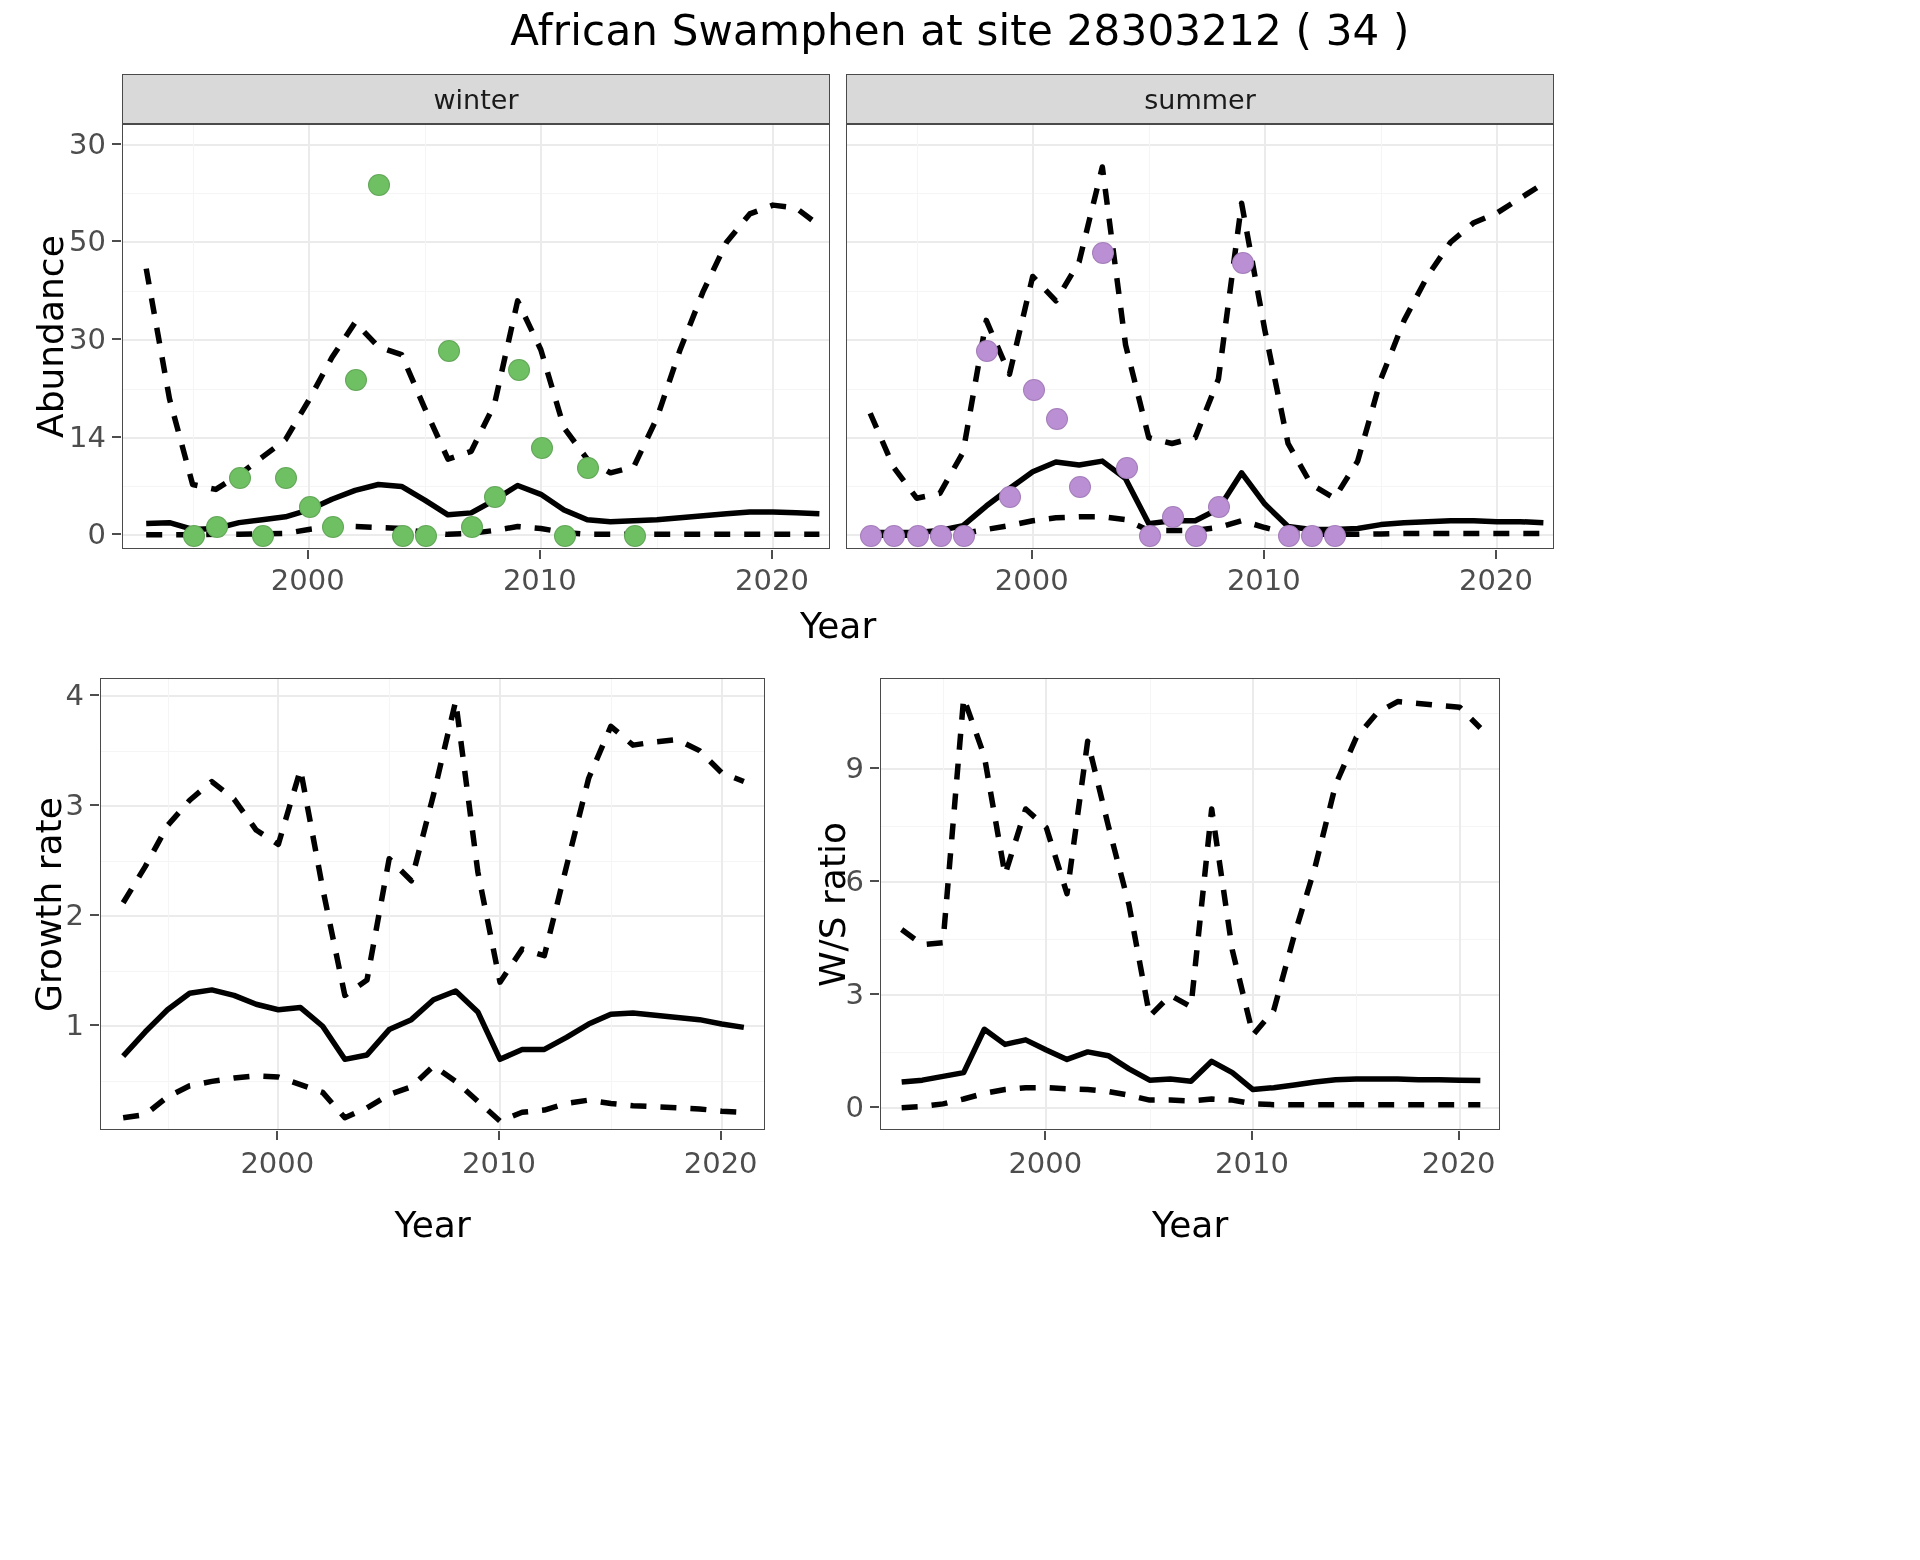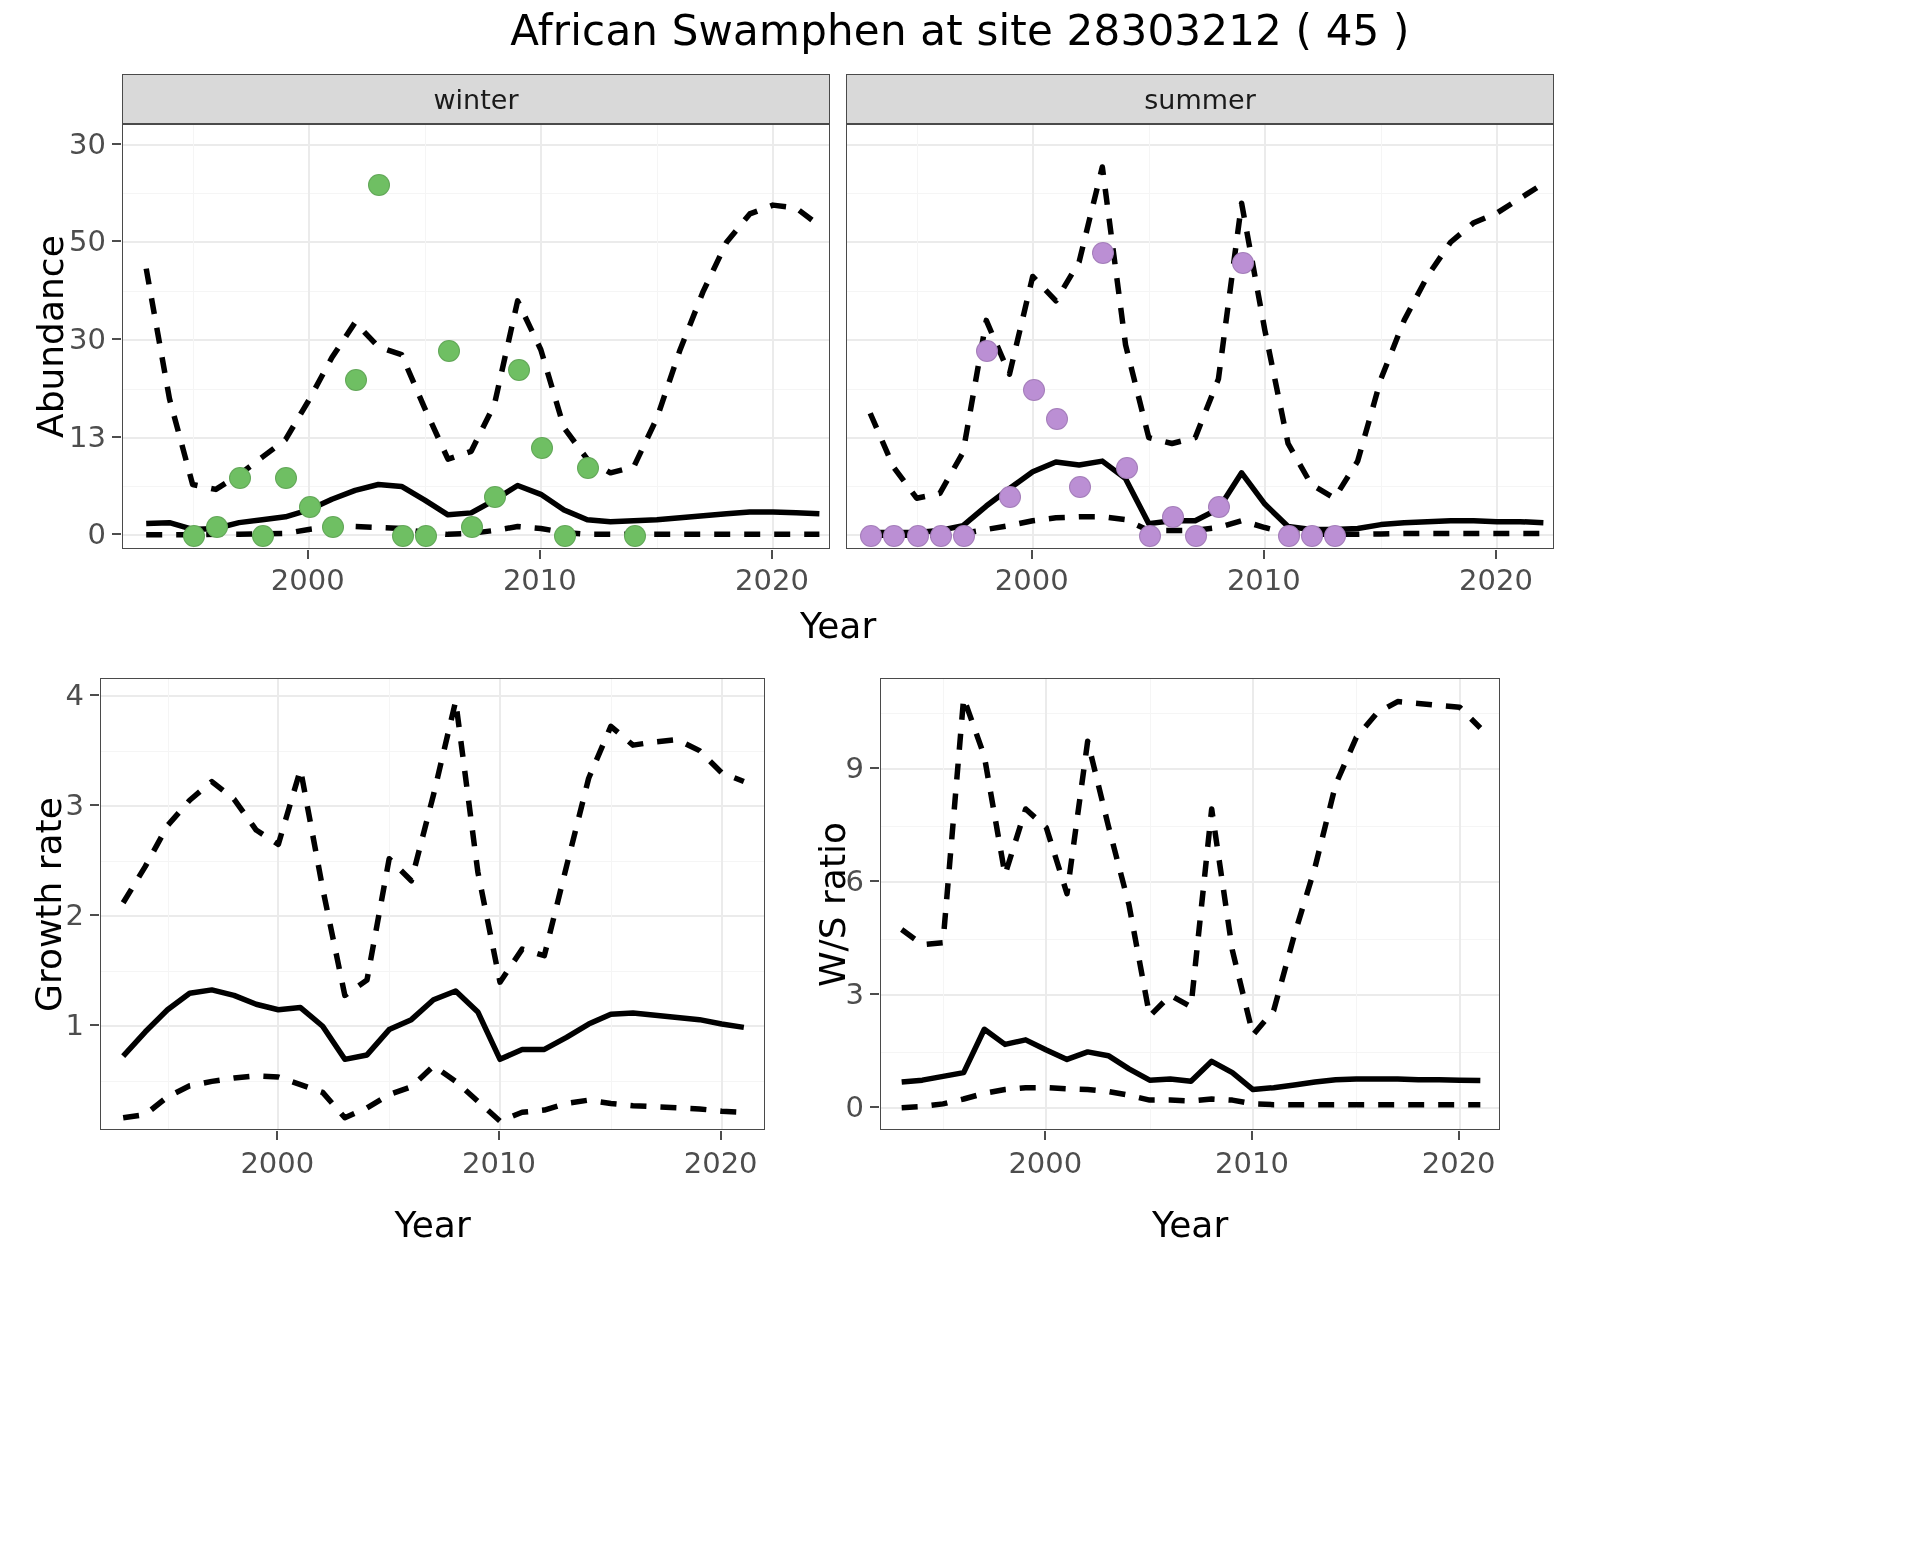--- a/index.html
+++ b/index.html
@@ -29,21 +29,21 @@
 
   .pt{position:absolute;border-radius:50%;width:20px;height:20px;margin-left:-10px;margin-top:-10px;
       border:1px solid rgba(0,0,0,0.12);}
   svg.lines{position:absolute;left:0;top:0;overflow:visible;}
 </style>
 </head>
 <body>
 
 <div id="root">
 
-  <div class="title">African Swamphen at site 28303212 ( 45 )</div>
+  <div class="title">African Swamphen at site 28303212 ( 34 )</div>
 
   <div class="panel" id="p-top" style="left:0;top:60;">
 
     <div class="strip" id="strip-summer" style="left:122px;top:74px;width:708px;height:50px;">
       <span>winter</span>
     </div>
 
     <div class="strip" id="strip-winter" style="left:846px;top:74px;width:708px;height:50px;">
       <span>summer</span>
     </div>
@@ -128,21 +128,21 @@
         <div class="pt" style="left: 371.41px; top: 381.034px; background: rgb(187, 143, 212);"></div>
         <div class="pt" style="left: 394.623px; top: 136.782px; background: rgb(187, 143, 212);"></div>
         <div class="pt" style="left: 441.049px; top: 410.345px; background: rgb(187, 143, 212);"></div>
         <div class="pt" style="left: 464.262px; top: 410.345px; background: rgb(187, 143, 212);"></div>
         <div class="pt" style="left: 487.475px; top: 410.345px; background: rgb(187, 143, 212);"></div>
       </div>
 
     <div id="yaxis-abund">
         <div class="ytick" style="left: 56px; width: 50px; top: 534.345px;">0</div>
         <div class="ytickmark" style="left: 112px; top: 534.345px;"></div>
-        <div class="ytick" style="left: 56px; width: 50px; top: 436.644px;">13</div>
+        <div class="ytick" style="left: 56px; width: 50px; top: 436.644px;">14</div>
         <div class="ytickmark" style="left: 112px; top: 436.644px;"></div>
         <div class="ytick" style="left: 56px; width: 50px; top: 338.943px;">30</div>
         <div class="ytickmark" style="left: 112px; top: 338.943px;"></div>
         <div class="ytick" style="left: 56px; width: 50px; top: 241.241px;">50</div>
         <div class="ytickmark" style="left: 112px; top: 241.241px;"></div>
         <div class="ytick" style="left: 56px; width: 50px; top: 143.54px;">30</div>
         <div class="ytickmark" style="left: 112px; top: 143.54px;"></div>
       </div>
     <div id="xaxis-abund">
         <div class="xtickmark" style="left: 307.705px; top: 550px;"></div>

